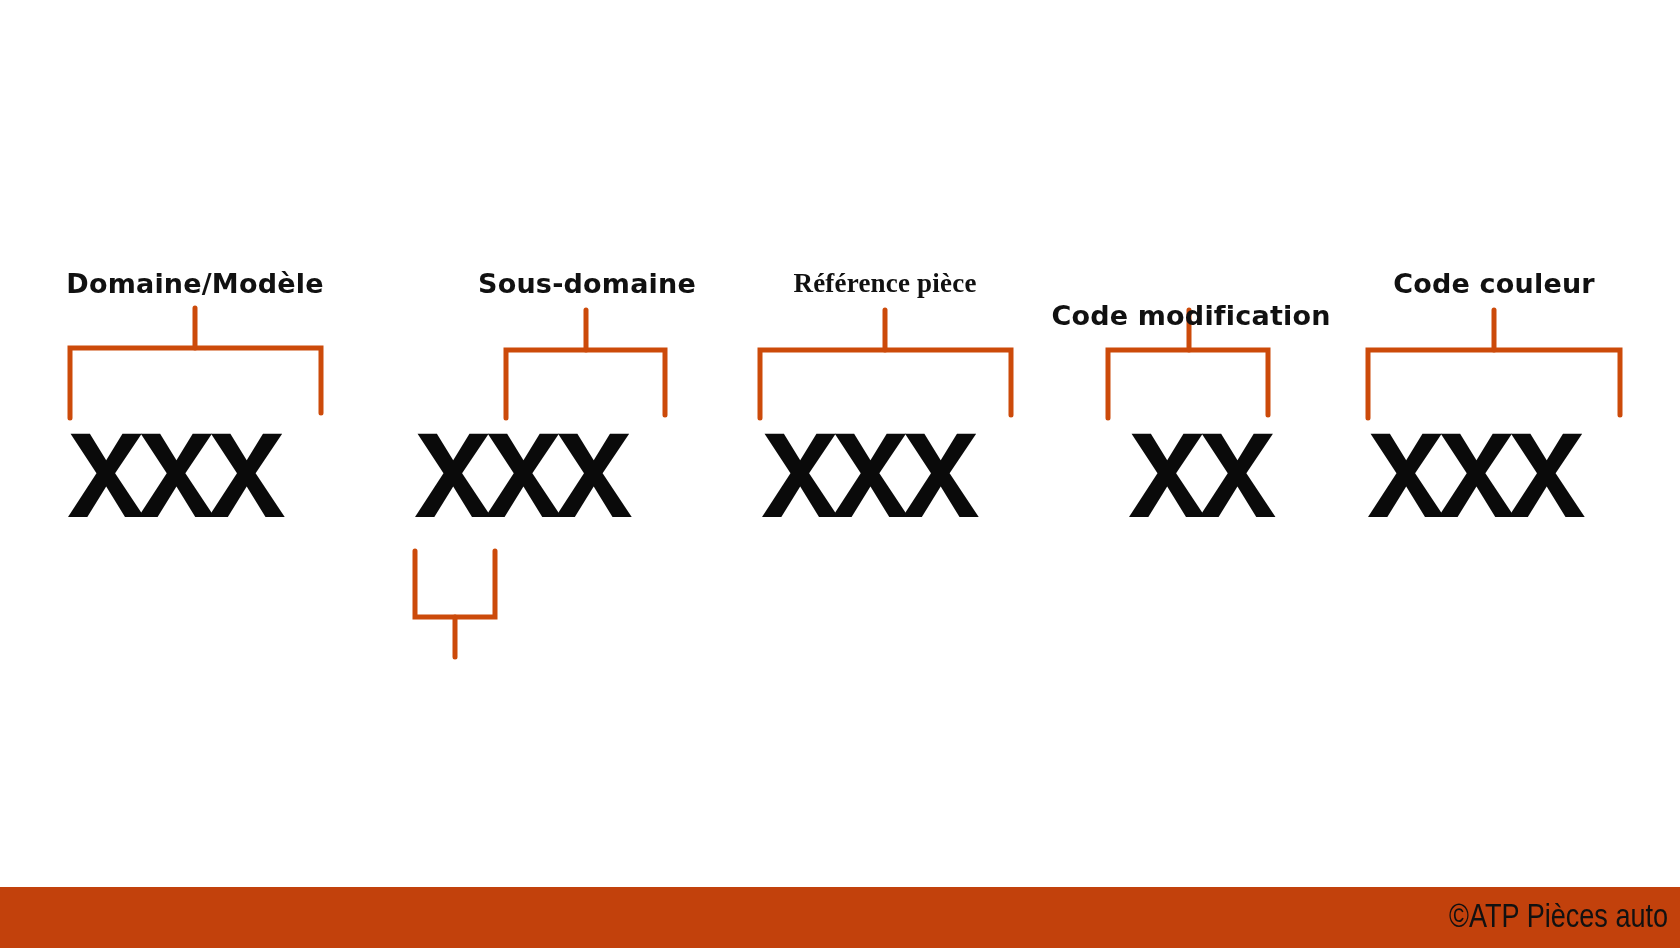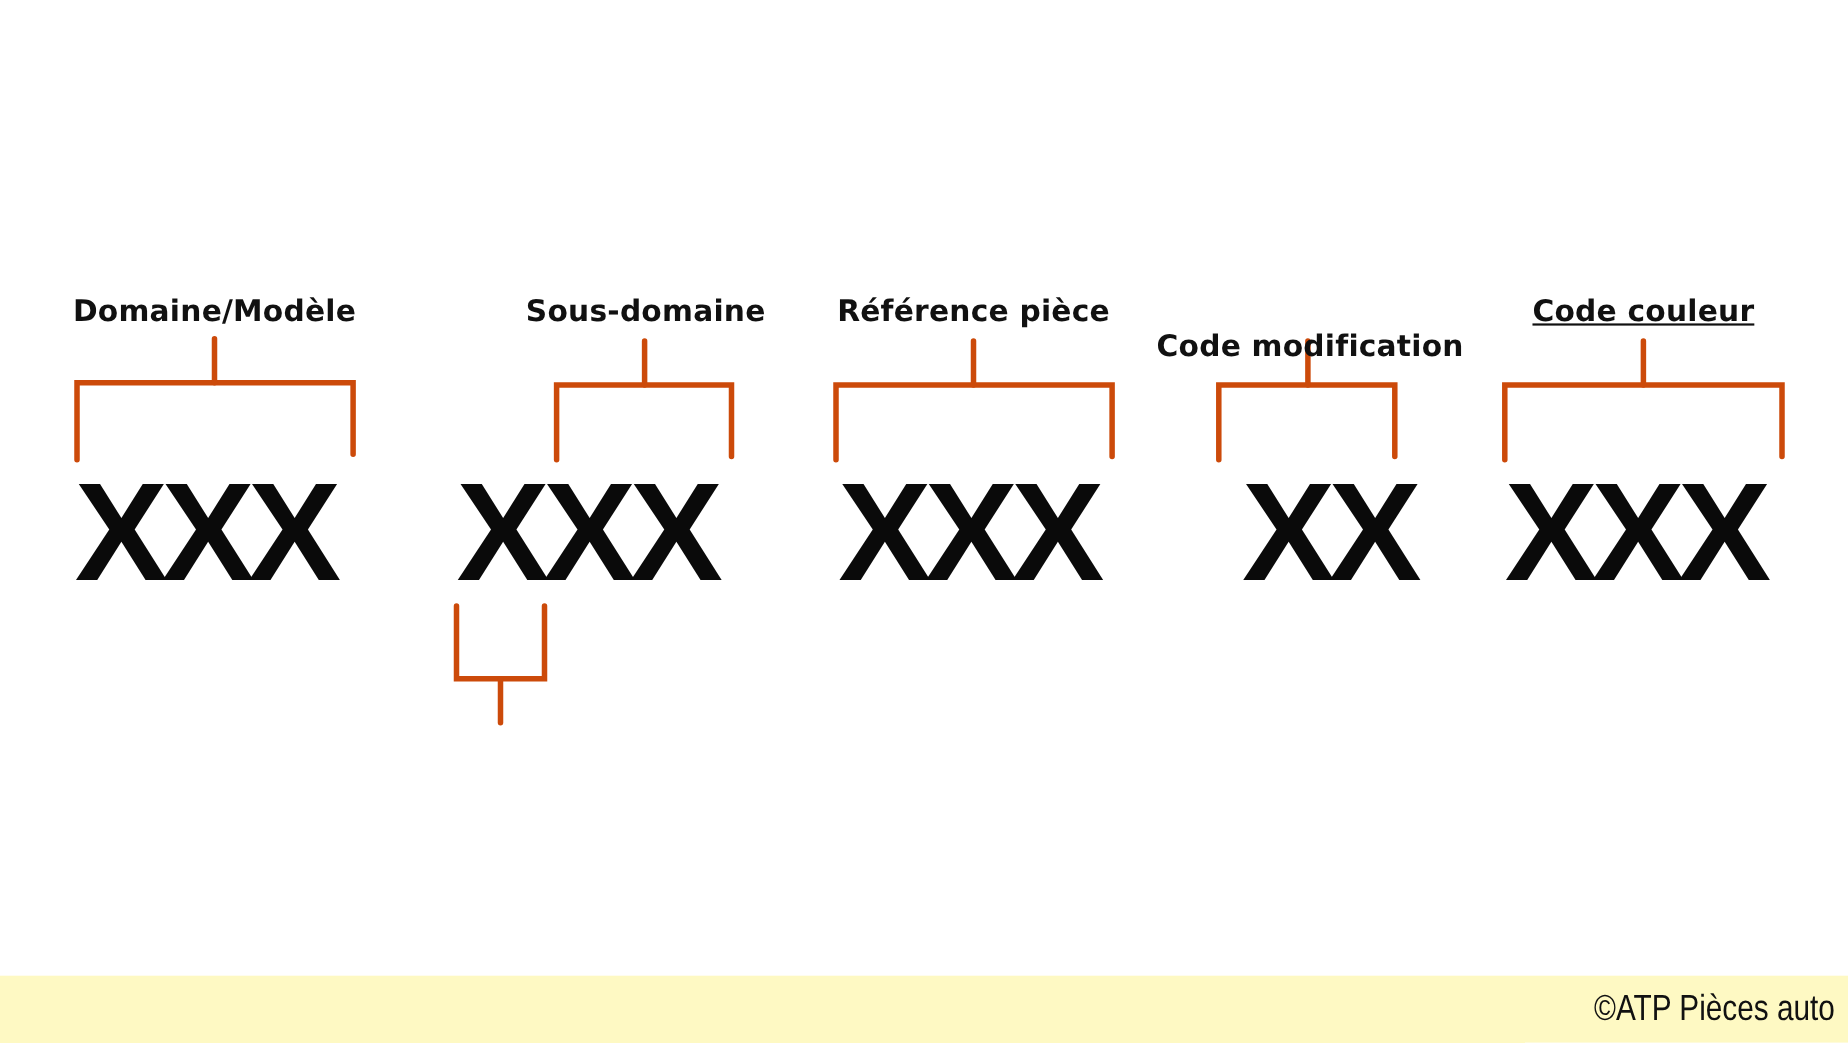--- a/index.html
+++ b/index.html
@@ -12,28 +12,28 @@
     svg.brackets { position: absolute; left: 0; top: 0; width: 1680px; height: 948px; }
     .label {
       position: absolute; transform: translateX(-50%);
       font-family: "DejaVu Sans", sans-serif;
       font-weight: bold; font-size: 27px; color: #111111;
       white-space: nowrap; line-height: 1;
       letter-spacing: 0.2px;
     }
     .code {
       position: absolute;
-      font-family: Liberation Sans, sans-serif;
+      font-family: Liberation Mono, monospace;
       font-weight: bold; font-size: 127px; color: #0a0a0a;
       line-height: 1; white-space: nowrap;
       letter-spacing: -6px;
     }
     .footer {
       position: absolute; left: 0; top: 887px; width: 1680px; height: 61px;
-      background: #fef9c3;
+      background: #c2410c;
     }
     .footer-text {
       position: absolute; right: 12px; top: 10px;
       font-family: "Liberation Sans Narrow", "Liberation Sans", sans-serif;
       font-stretch: condensed;
       font-size: 33px; color: #111111; white-space: nowrap;
       transform: scaleX(0.82); transform-origin: right center;
     }
   </style>
 </head>
@@ -71,23 +71,23 @@
 
       <g>
         <polyline points="1368,418 1368,350 1620,350 1620,415"></polyline>
         <line x1="1494" y1="310" x2="1494" y2="350"></line>
       </g>
     </g>
   </svg>
 
   <div class="label" style="left:195px; top:270px;">Domaine/Modèle</div>
   <div class="label" style="left:587px; top:270px;">Sous-domaine</div>
-  <div class="label" style="left:885px; top:270px;">Référence pièce</div>
+  <div class="label" style="left:885px; top:270px;font-family:Liberation Serif, serif;">Référence pièce</div>
   <div class="label" style="left:1191px; top:270px;margin-top:32px;">Code modification</div>
-  <div class="label" style="left:1494px; top:270px;text-decoration:underline;">Code couleur</div>
+  <div class="label" style="left:1494px; top:270px;">Code couleur</div>
 
 
   <div class="code" style="left:68px; top:420px;">XXX</div>
   <div class="code" style="left:415px; top:420px;">XXX</div>
   <div class="code" style="left:762px; top:420px;">XXX</div>
   <div class="code" style="left:1108px; top:420px;margin-left:21px;">XX</div>
   <div class="code" style="left:1368px; top:420px;">XXX</div>
 
 </div>
 

